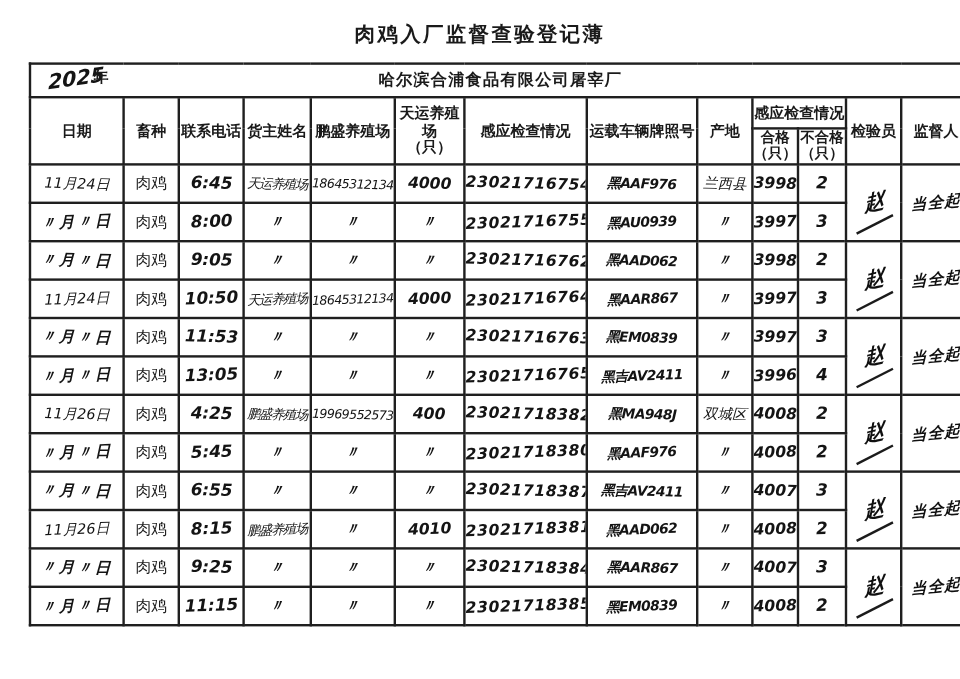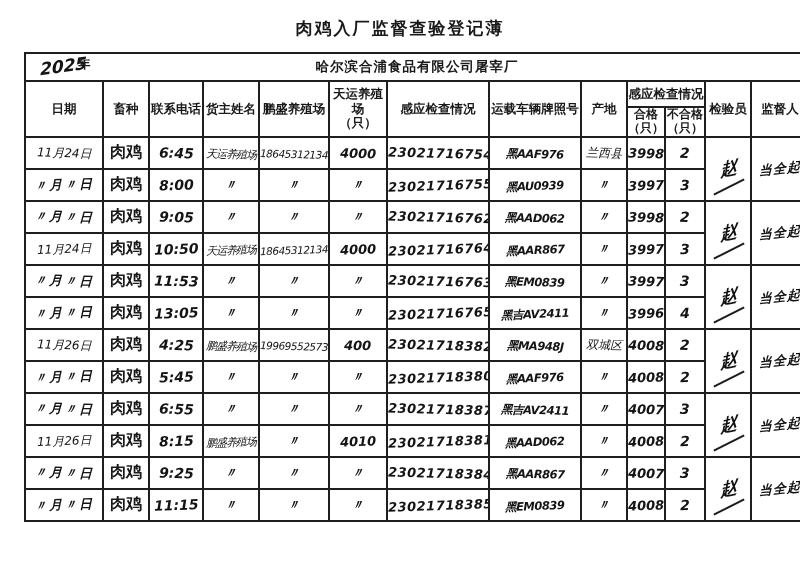--- a/index.html
+++ b/index.html
@@ -37,21 +37,21 @@
   .subrow th{height:22px;font-size:12px;}
   .twoline{white-space:normal;}
   
   .datarow td{height:30px;}
   .hw{
     font-family:"DejaVu Sans", sans-serif;font-style:italic;
     display:inline-block;color:#141414;
   }
   .datarow:nth-child(odd) .hw{transform:rotate(-2deg);}
   .datarow:nth-child(even) .hw{transform:rotate(1.5deg);}
-  .printed{font-size:16px;font-weight:700;}
+  .printed{font-size:13px;font-weight:400;}
   .v-date{font-size:12px;}
   .v-time{font-size:14px;font-weight:600;}
   .v-owner{font-size:11px;letter-spacing:-1px;}
   .v-phone{font-size:10.5px;letter-spacing:-0.5px;}
   .v-qty{font-size:13px;font-weight:600;}
   .v-cert{font-size:13px;font-weight:600;letter-spacing:0.5px;}
   .v-plate{font-size:11.5px;font-weight:600;letter-spacing:-0.5px;}
   .v-origin{font-size:12px;}
   .v-ok{font-size:13px;font-weight:600;}
   .v-ng{font-size:14px;font-weight:600;}

